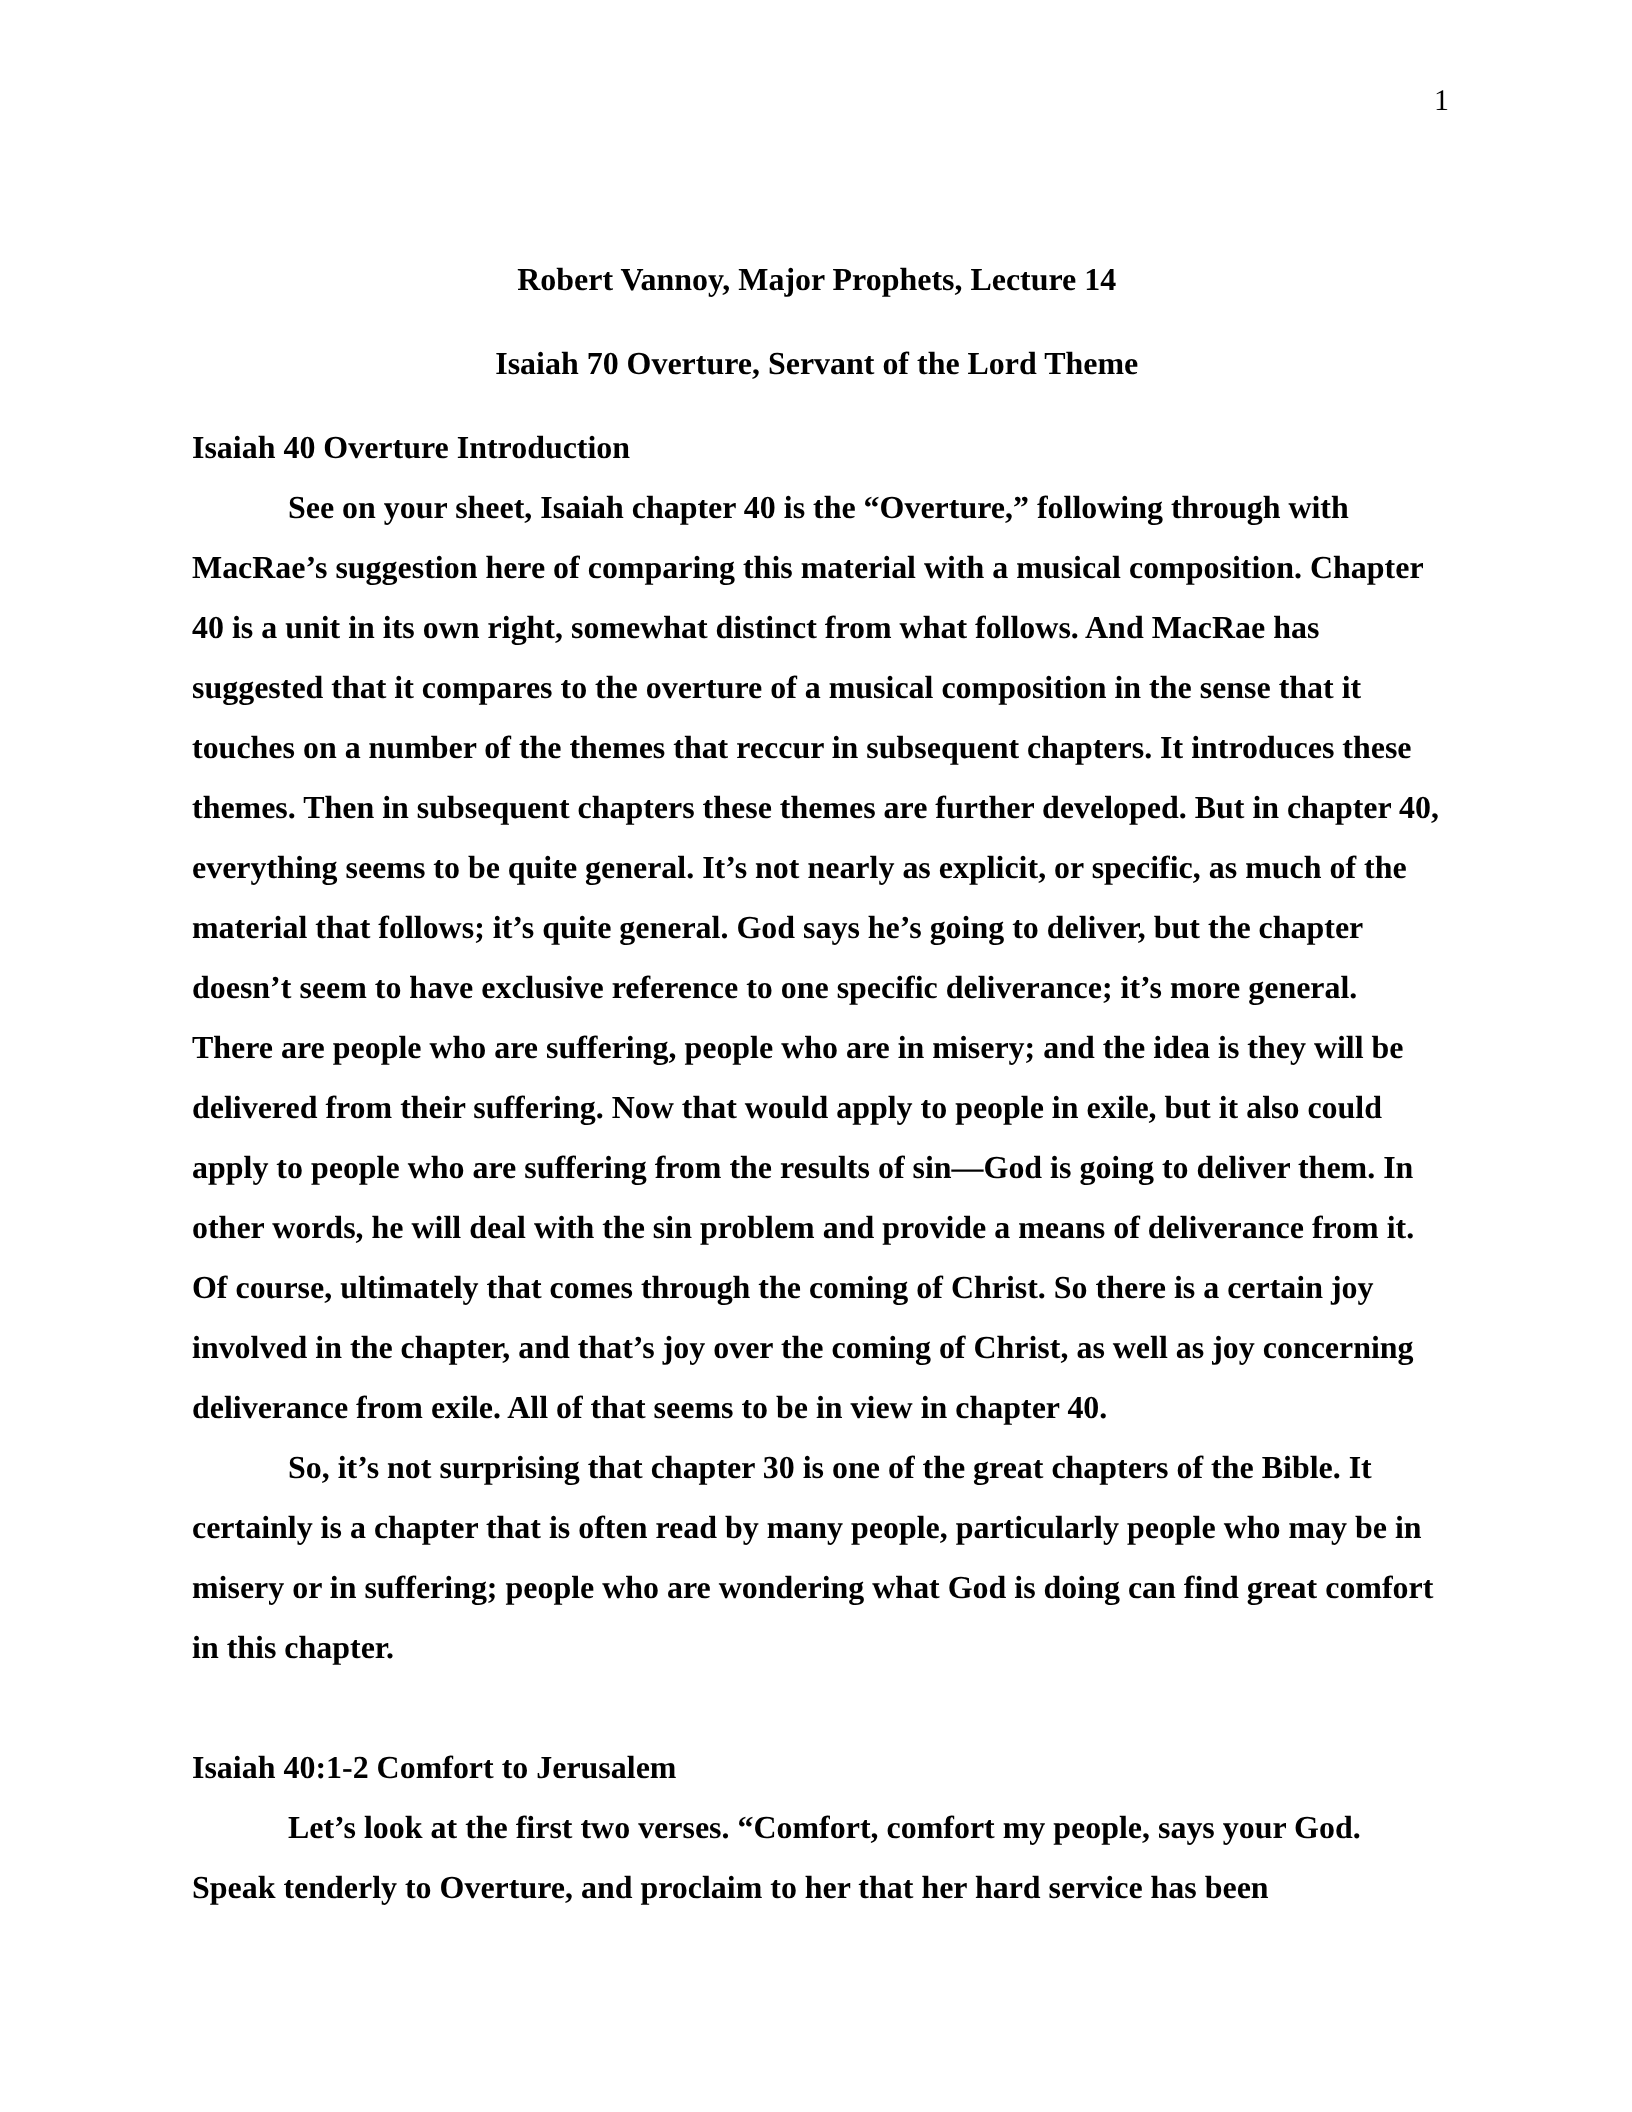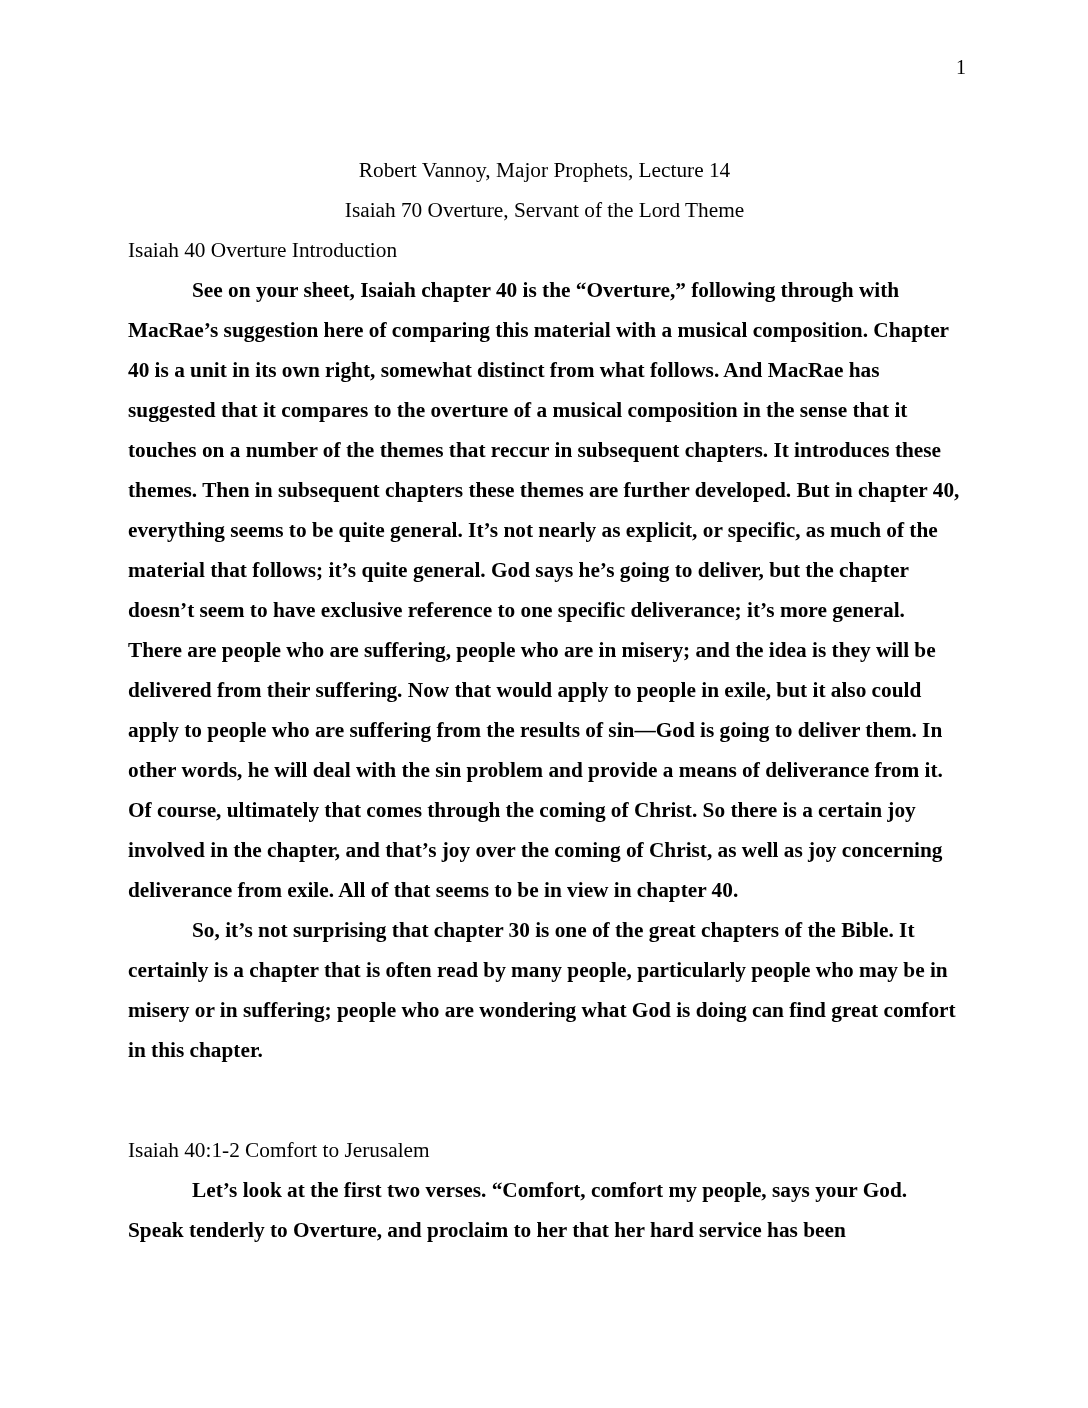--- a/index.html
+++ b/index.html
@@ -25,41 +25,41 @@
     font-size: 20px;
     line-height: 24px;
   }
   .content {
     position: absolute;
     top: 150px;
     left: 128px;
     width: 833px;
   }
   .title-line {
-    margin: 0;
+    margin: 16px;
     font-size: 21.3px;
     line-height: 40px;
-    font-weight: normal;
+    font-weight: bold;
     text-align: center;
   }
   .section-heading {
     margin: 0;
     font-size: 21.3px;
     line-height: 40px;
-    font-weight: normal;
+    font-weight: bold;
     text-align: left;
   }
   .para {
     margin: 0;
     text-indent: 64px;
     text-align: left;
     font-weight: bold;
   }
   .section-gap {
-    margin-top: 60px;
+    margin-top: 40px;
   }
 </style>
 </head>
 <body>
 
 <div class="page">
 
   <div class="page-number">1</div>
 
   <div class="content">

